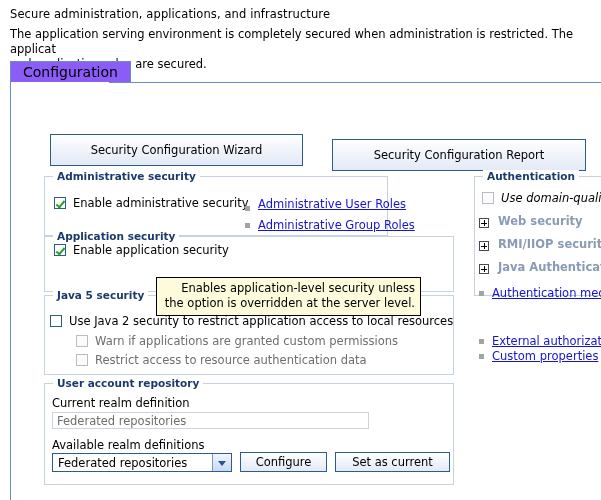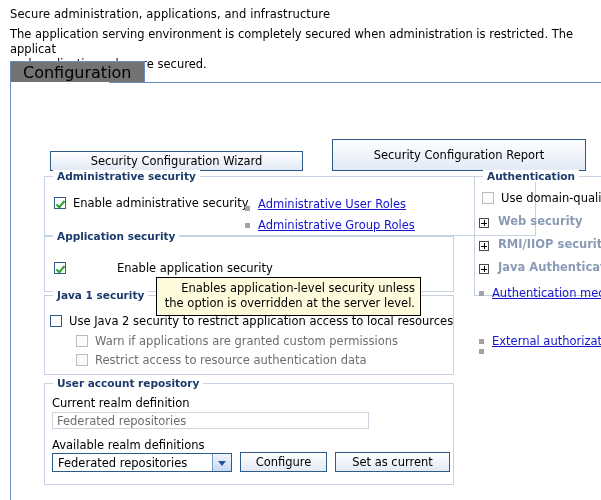--- a/index.html
+++ b/index.html
@@ -47,23 +47,23 @@
     width: 591px;
     height: 22px;
   }
   .tab {
     position: absolute;
     left: 0;
     top: 0;
     height: 21px;
     line-height: 21px;
     padding: 0 12px;
-    font-size: 16px;
-    color: #000000;
-    background: #737373;
+    font-size: 14px;
+    color: #000000;
+    background: #8b5cf6;
     border: 1px solid #6b8cc4;
     border-bottom: none;
     box-sizing: border-box;
     white-space: nowrap;
   }
   #tab-underline {
     position: absolute;
     left: 99px;
     top: 21px;
     width: 502px;
@@ -88,21 +88,21 @@
     box-sizing: border-box;
     background: linear-gradient(#ffffff 0%, #eef2fa 55%, #e3eaf6 100%);
     border: 1px solid #2e5c8a;
     color: #000000;
     font-family: "DejaVu Sans", sans-serif;
     font-size: 11.5px;
     text-align: center;
     cursor: default;
     padding: 0;
   }
-  #btn-wizard  { left: 50px;  top: 151px; width: 253px; height: 20px; line-height: 18px; text-align: center; }
+  #btn-wizard  { left: 50px;  top: 134px; width: 253px; height: 32px; line-height: 18px; text-align: center; }
   #btn-report  { left: 332px; top: 139px; width: 254px; height: 32px; line-height: 18px; }
 
   
   .fs {
     position: absolute;
     box-sizing: border-box;
     border: 1px solid #c6d2e2;
     background: transparent;
   }
   .fs-legend {
@@ -110,21 +110,21 @@
     top: -7px;
     left: 8px;
     padding: 0 4px;
     background: #ffffff;
     font-size: 10.5px;
     font-weight: bold;
     color: #1a3a6b;
     white-space: nowrap;
   }
 
-  #fs-admin { left: 44px; top: 176px; width: 492px; height: 60px; }
+  #fs-admin { left: 44px; top: 176px; width: 344px; height: 60px; }
   #fs-app   { left: 44px; top: 236px; width: 410px; height: 56px; }
   #fs-java2 { left: 44px; top: 295px; width: 410px; height: 80px; }
   #fs-repo  { left: 44px; top: 383px; width: 410px; height: 102px; }
   #fs-auth  { left: 474px; top: 176px; width: 180px; height: 120px; }
 
   
   .cbrow {
     position: absolute;
     display: flex;
     align-items: center;
@@ -329,27 +329,27 @@
   <a class="alink">Administrative User Roles </a>
 </div>
 <div class="linkrow" style="left:245px; top:218px;">
   <span class="bullet"></span>
   <a class="alink">Administrative Group Roles </a>
 </div>
 
 <div class="fs" id="fs-app">
   <div class="fs-legend">Application security</div>
 </div>
-<div class="cbrow" style="left:54px; top:261px;gap:44px;">
+<div class="cbrow" style="left:54px; top:243px;">
   <span class="cbox checked"></span>
   <span class="cblabel">Enable application security</span>
 </div>
 
 <div class="fs" id="fs-java2">
-  <div class="fs-legend">Java 1 security</div>
+  <div class="fs-legend">Java 5 security</div>
 </div>
 <div class="cbrow" style="left:50px; top:314px;">
   <span class="cbox"></span>
   <span class="cblabel">Use Java 2 security to restrict application access to local resources</span>
 </div>
 <div class="cbrow" style="left:76px; top:334px;">
   <span class="cbox disabled"></span>
   <span class="cblabel disabled">Warn if applications are granted custom permissions</span>
 </div>
 <div class="cbrow" style="left:76px; top:353px;">
@@ -368,21 +368,21 @@
 <div id="realm-select-wrap">
   <span id="realm-select-value">Federated repositories</span>
   <span id="realm-select-arrow"></span>
 </div>
 <button class="btn" id="btn-configure">Configure</button>
 <button class="btn" id="btn-setcurrent">Set as current</button>
 
 <div class="fs" id="fs-auth">
   <div class="fs-legend">Authentication</div>
 </div>
-<div class="cbrow" style="left:482px; top:191px;">
+<div class="cbrow" style="left:482px; top:191px;font-style:italic;">
   <span class="cbox disabled"></span>
   <span class="cblabel">Use domain-quali</span>
 </div>
 <div class="treerow" style="left:479px; top:214px;">
   <span class="expander"></span>
   <span class="treelabel">Web security</span>
 </div>
 <div class="treerow" style="left:479px; top:237px;">
   <span class="expander"></span>
   <span class="treelabel">RMI/IIOP security</span>
@@ -395,13 +395,14 @@
   <span class="bullet"></span>
   <a class="alink">Authentication mecha</a>
 </div>
 
 <div class="linkrow" style="left:479px; top:334px;">
   <span class="bullet"></span>
   <a class="alink">External authorization</a>
 </div>
 <div class="linkrow" style="left:479px; top:349px;">
   <span class="bullet"></span>
+  <a class="alink">Custom properties</a>
 </div>
 
 </body></html>

